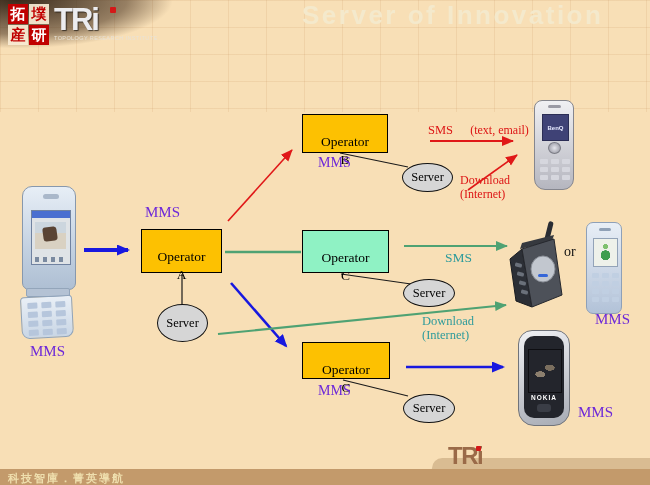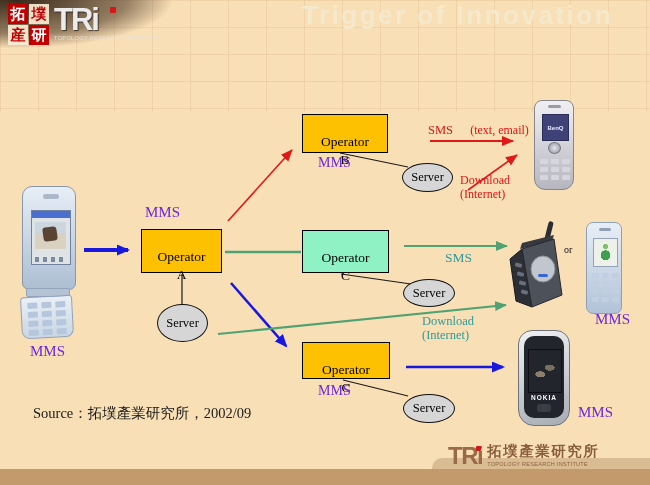--- a/index.html
+++ b/index.html
@@ -32,21 +32,21 @@
   .op{position:absolute;background:#FDC101;border:1.6px solid #000;box-sizing:border-box;
     text-align:center;font-size:13.5px;line-height:1.3;padding-top:18px;color:#000;}
   .op.green{background:#8FF2C4;}
   .server{position:absolute;background:#D6D6D6;border:1.4px solid #111;border-radius:50%;
     display:flex;align-items:center;justify-content:center;font-size:12.5px;color:#000;box-sizing:border-box;}
   .lbl{position:absolute;white-space:nowrap;}
   .blue{color:#6d28d9;font-size:15px;}
   .red{color:#DD1515;font-size:12.5px;}
   .teal{color:#2E9B9B;font-size:13px;}
   .center2{white-space:normal;line-height:1.15;}
-  .or-lbl{color:#111;font-size:10px;}
+  .or-lbl{color:#111;font-size:14px;}
   .src{position:absolute;left:33px;top:404px;font-size:14.5px;color:#1a1a1a;}
   
   .phone{position:absolute;}
   .p1-body{position:absolute;left:2px;top:2px;width:52px;height:102px;border:1px solid #8798ad;
     border-radius:10px 10px 7px 7px;background:linear-gradient(180deg,#e7eef6,#c3d1e1 60%,#aebfd3);}
   .p1-ear{position:absolute;left:20px;top:7px;width:16px;height:5px;background:#aab8ca;border-radius:3px;}
   .p1-screen{position:absolute;left:8px;top:23px;width:38px;height:53px;border:1px solid #7082a0;background:#dfe3e6;overflow:hidden;}
   .p1-status{height:7px;background:#4a6fd0;}
   .p1-pic{position:absolute;left:3px;top:11px;width:31px;height:27px;
     background:linear-gradient(180deg,#ccd6de 0 42%,#d9d1c2 42% 100%);}
@@ -117,21 +117,21 @@
       <div class="logo-cell cell-light">産</div>
       <div class="logo-cell cell-red">研</div>
     </div>
     <div class="tri-block">
       <div class="tri-txt">TRi</div>
       <div class="tri-dot"></div>
       <div class="tri-sub">TOPOLOGY RESEARCH INSTITUTE</div>
     </div>
   </div>
 
-  <div class="watermark">Trigger of Innovation</div>
+  <div class="watermark">Server of Innovation</div>
 
   <svg class="wires" width="650" height="485" viewBox="0 0 650 485">
     <defs>
       <marker id="mred" markerUnits="userSpaceOnUse" markerWidth="14" markerHeight="12" refX="11" refY="5" orient="auto">
         <path d="M0,0 L12,5 L0,10 z" fill="#E01818"></path>
       </marker>
       <marker id="mblue" markerUnits="userSpaceOnUse" markerWidth="15" markerHeight="13" refX="11" refY="5.5" orient="auto">
         <path d="M0,0 L13,5.5 L0,11 z" fill="#1818DF"></path>
       </marker>
       <marker id="mgreen" markerUnits="userSpaceOnUse" markerWidth="14" markerHeight="12" refX="11" refY="5" orient="auto">
@@ -248,28 +248,24 @@
 
   <div class="phone" style="left:518px;top:330px;width:52px;height:96px;">
     <div class="p5-body">
       <div class="p5-face"></div>
       <div class="p5-screen"></div>
       <div class="p5-brand">NOKIA</div>
       <div class="p5-btn"></div>
     </div>
   </div>
 
-  <div class="src">Source：拓墣產業研究所，2002/09</div>
 
   <div class="footer-swoosh"></div>
   <div class="footer-bar"></div>
+  <div class="slogan">科技智庫．菁英導航</div>
   <div class="f-logo">
     <div class="f-tri">
       <span>TRi</span>
       <div class="f-dot"></div>
     </div>
-    <div class="f-names">
-      <div class="f-cn">拓墣產業研究所</div>
-      <div class="f-en">TOPOLOGY RESEARCH INSTITUTE</div>
-    </div>
   </div>
 
 </div>
 
 </body></html>

